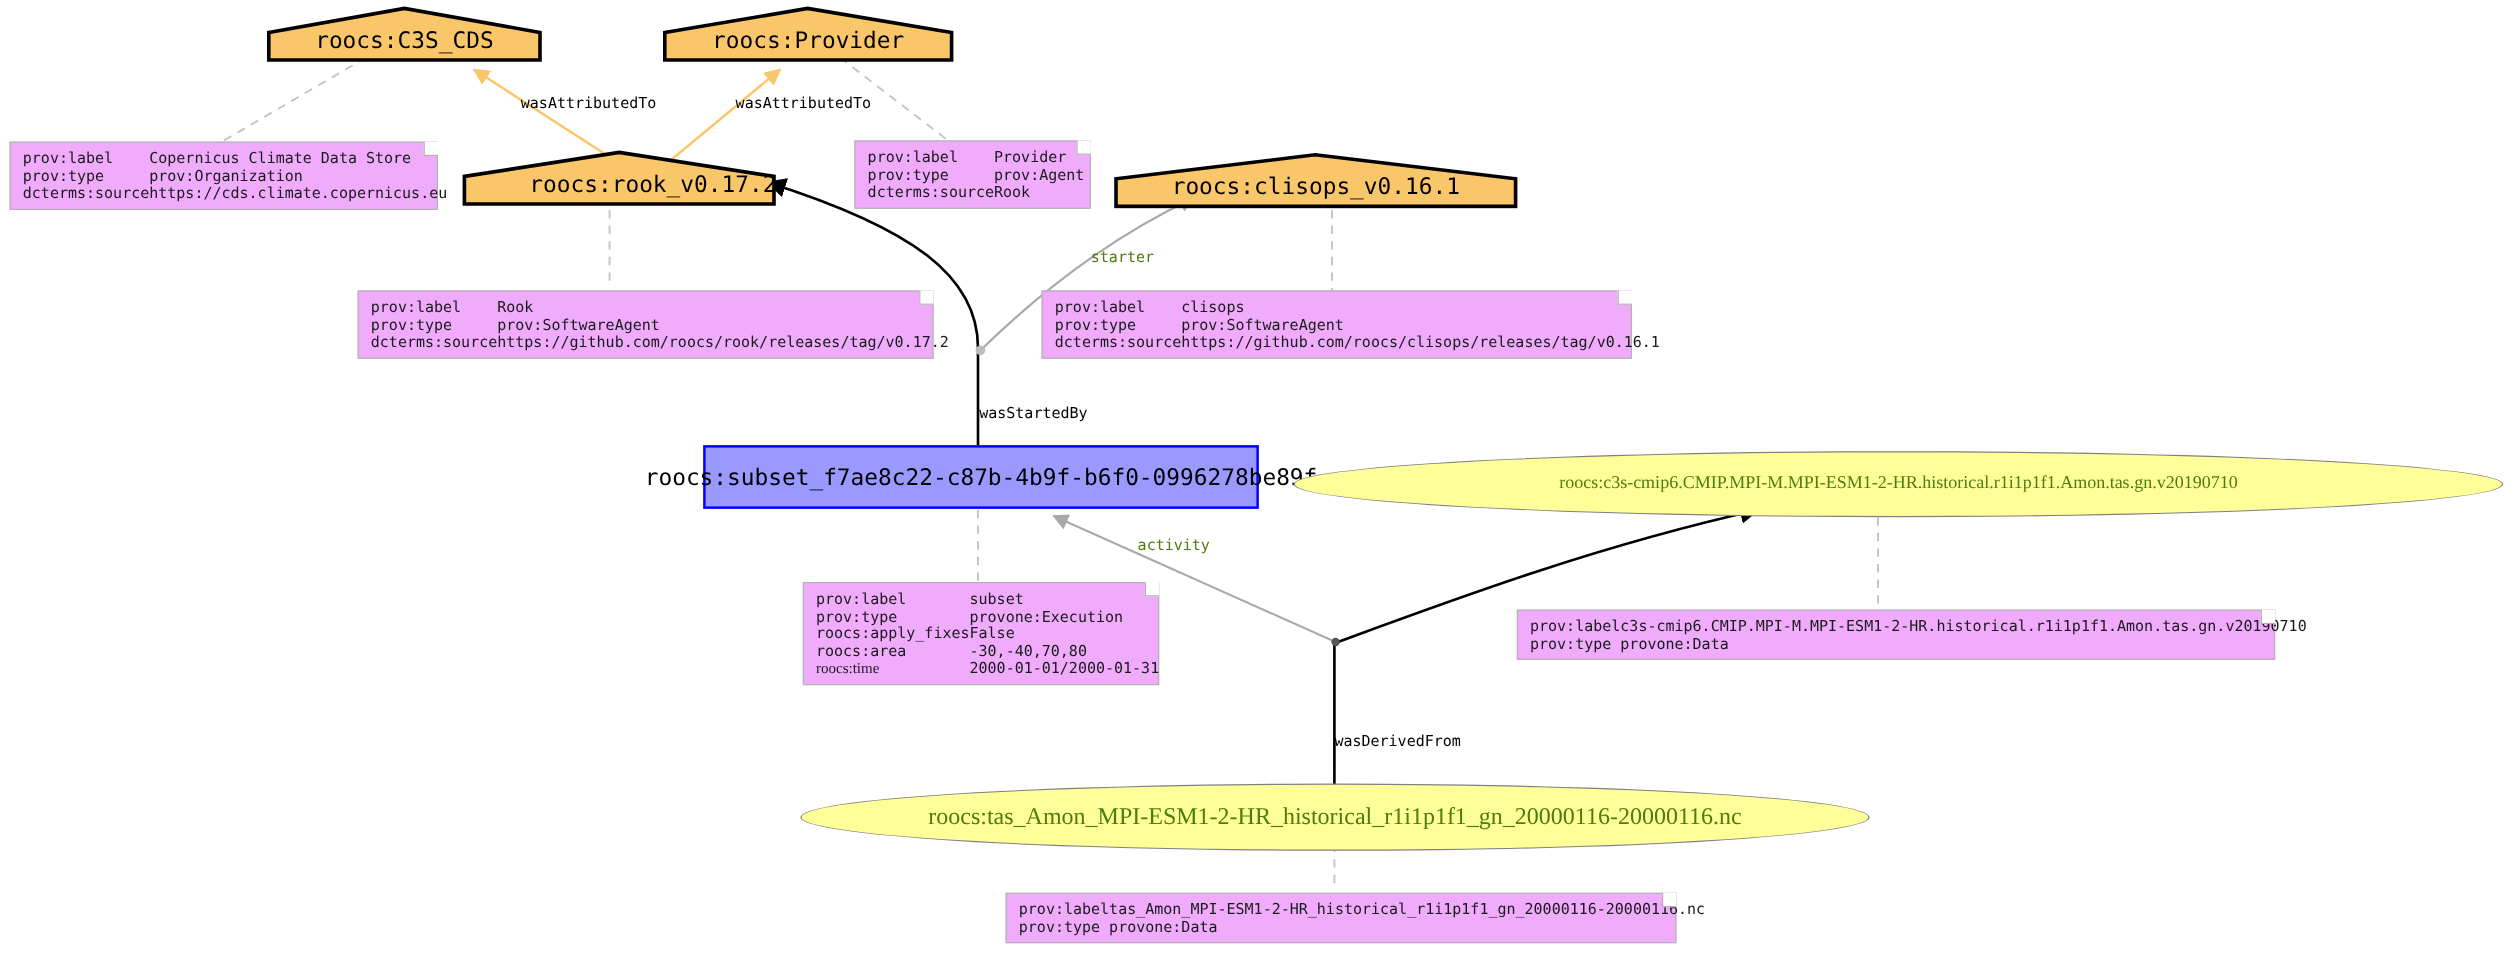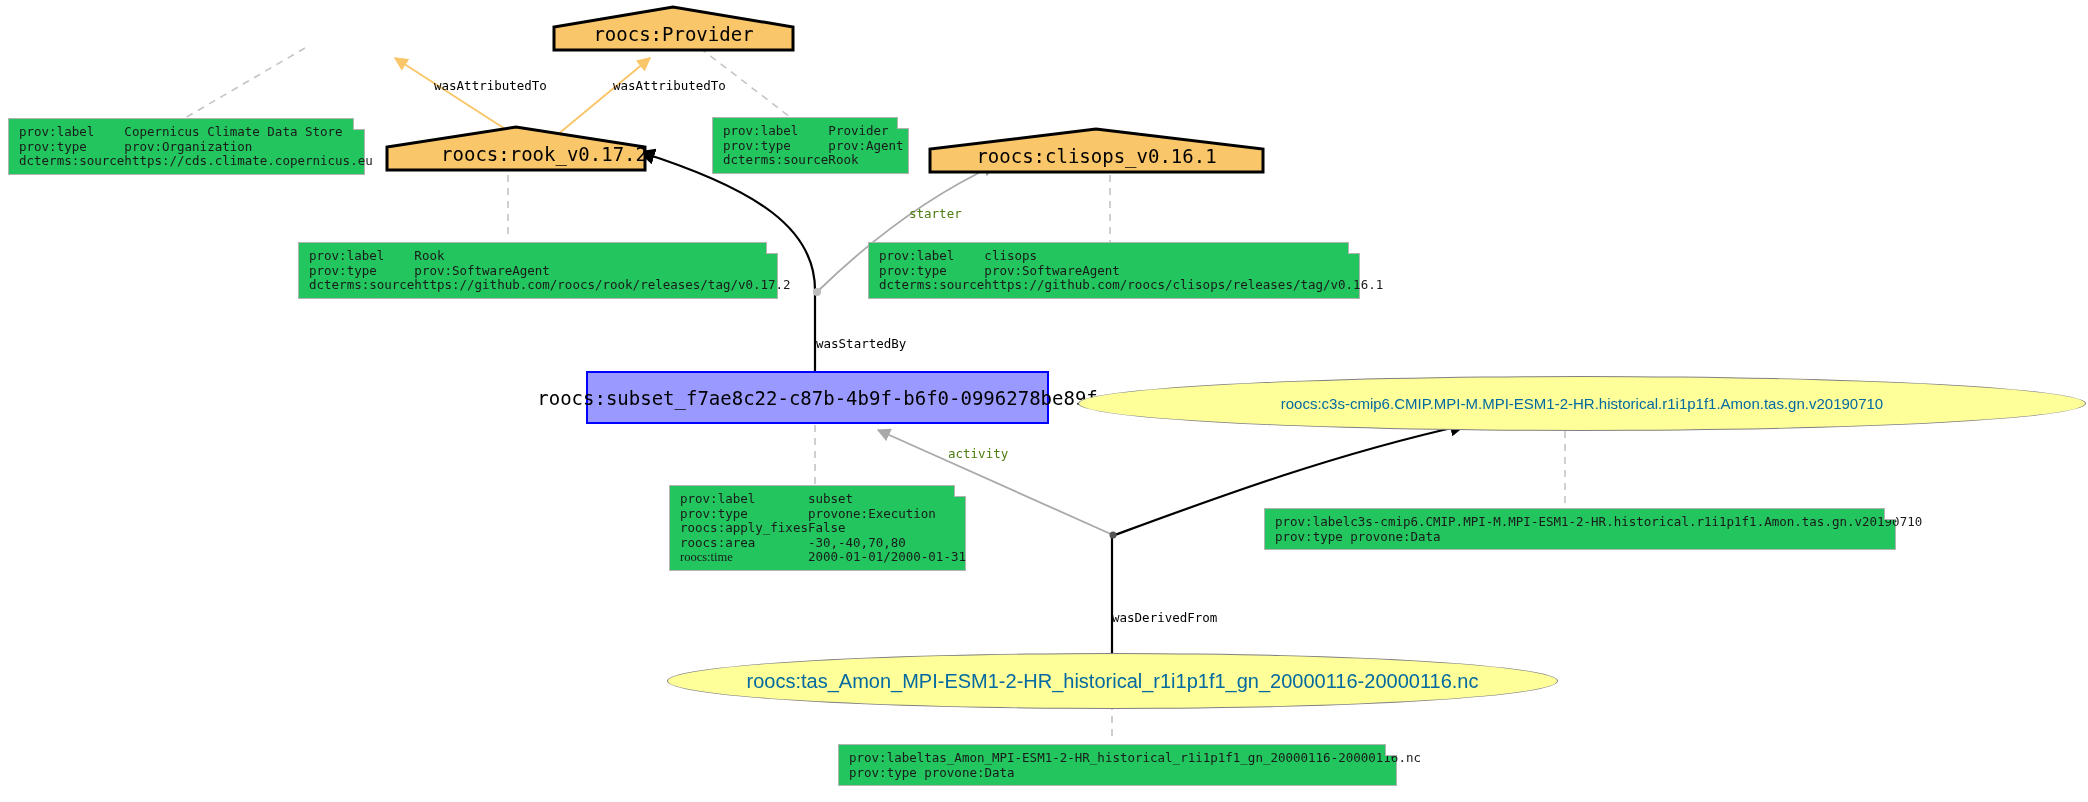--- a/index.html
+++ b/index.html
@@ -67,29 +67,29 @@
   
   .entity {
     position: absolute;
     box-sizing: border-box;
     background: #ffff99;
     border: 1.5px solid #808080;
     border-radius: 50%;
     display: flex;
     align-items: center;
     justify-content: center;
-    font-family: Liberation Sans, sans-serif;
-    color: #0369a1;
+    font-family: Liberation Serif, serif;
+    color: #4d7c0f;
     white-space: nowrap;
   }
   
   .note {
     position: absolute;
     box-sizing: border-box;
-    background: #22c55e;
+    background: #f0abfc;
     border: 1px solid #b3b3b3;
     font-family: "DejaVu Sans Mono", monospace;
     font-size: 12.5px;
     color: #1a1a1a;
     padding: 6px 8px 6px 10px;
     line-height: 14.6px;
   }
   .note .dogear {
     position: absolute;
     right: -1px;
@@ -161,20 +161,26 @@
 
     <path d="M 817 292 C 860 250 920 200 995 165" stroke="#a9a9a9" stroke-width="1.8" fill="none" marker-end="url(#arrow-grey)"></path>
     <circle cx="817" cy="292" r="4" fill="#bdbdbd"></circle>
 
     <line x1="1113" y1="535" x2="878" y2="430" stroke="#a9a9a9" stroke-width="1.8" marker-end="url(#arrow-grey)"></line>
 
     <path d="M 1112 665 L 1112 536 C 1210 500 1330 455 1465 425" stroke="#000000" stroke-width="2.2" fill="none" marker-end="url(#arrow-black)"></path>
     <circle cx="1113" cy="535" r="3.5" fill="#555555"></circle>
   </svg>
 
+  <div class="agent" style="left:222px; top:5px; width:230px; height:47px;">
+    <svg class="agent-shape" viewBox="0 0 230 47" preserveAspectRatio="none">
+      <polygon points="2,45 2,22 115,2 228,22 228,45" fill="#fac66a" stroke="#000000" stroke-width="3"></polygon>
+    </svg>
+    <span class="agent-label">roocs:C3S_CDS</span>
+  </div>
 
   <div class="agent" style="left:552px; top:5px; width:243px; height:47px;">
     <svg class="agent-shape" viewBox="0 0 243 47" preserveAspectRatio="none">
       <polygon points="2,45 2,22 121,2 241,22 241,45" fill="#fac66a" stroke="#000000" stroke-width="3"></polygon>
     </svg>
     <span class="agent-label">roocs:Provider</span>
   </div>
 
   <div class="agent" style="left:385px; top:125px; width:262px; height:47px;justify-content:flex-end;">
     <svg class="agent-shape" viewBox="0 0 262 47" preserveAspectRatio="none">

